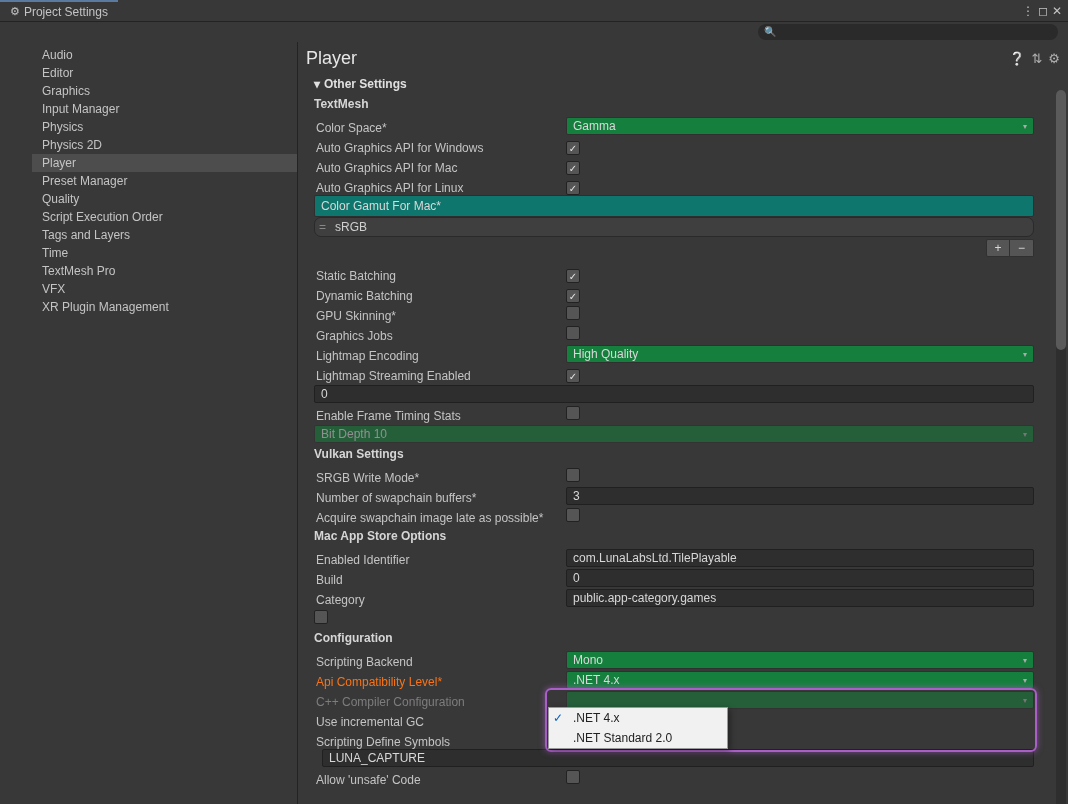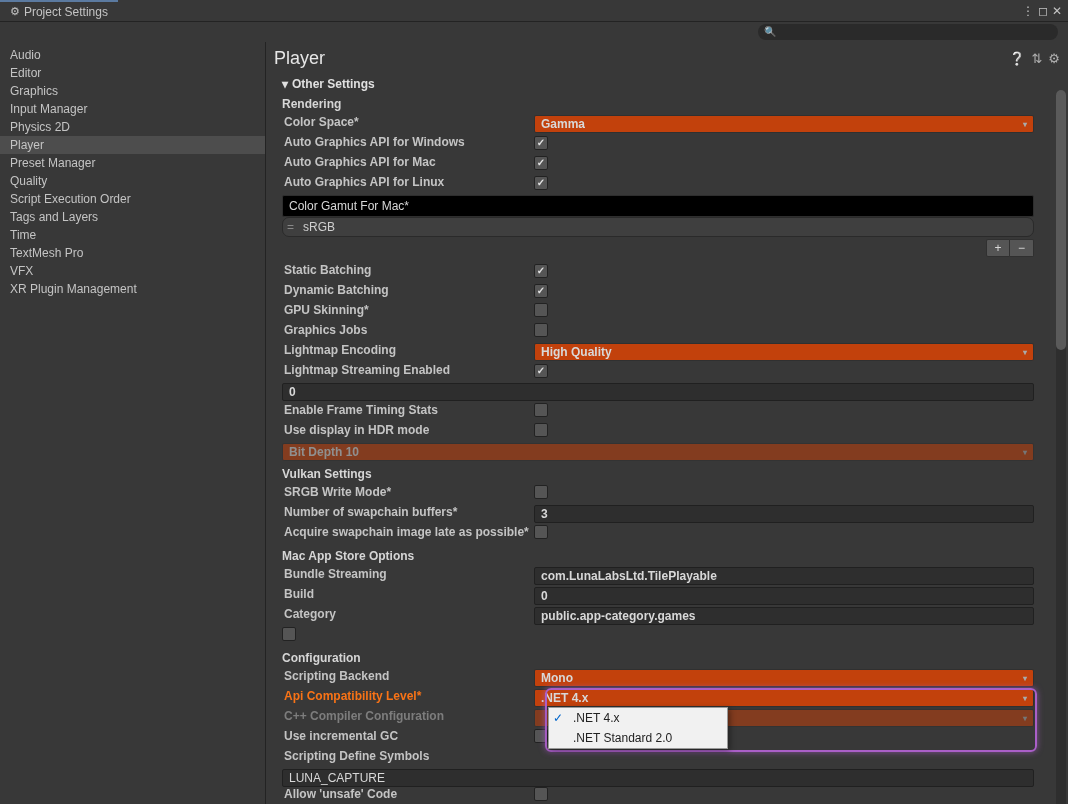--- a/index.html
+++ b/index.html
@@ -65,20 +65,21 @@
 }
 .workspace {
   display: flex;
   height: calc(804px - 42px);
 }
 .sidebar {
   width: 266px;
   background: #383838;
   border-right: 1px solid #232323;
   padding: 4px 0;
+  margin-left: 32px;
 }
 .side-item {
   padding: 1px 10px;
   line-height: 16px;
   cursor: pointer;
   color: #c4c4c4;
 }
 .side-item.selected {
   background: #4d4d4d;
 }
@@ -134,23 +135,22 @@
   color: #e0e0e0;
   padding: 2px 0;
 }
 .section-sub {
   font-weight: bold;
   color: #d6d6d6;
   padding: 4px 0;
 }
 .row {
   display: flex;
-  align-items: flex-start;
+  align-items: flex-end;
   min-height: 20px;
-  font-weight: bold;
 }
 .row-label {
   width: 252px;
   padding-left: 2px;
   color: #c4c4c4;
   white-space: nowrap;
 }
 .row-label.indent { padding-left: 18px; }
 .row-label.dimmed { color: #7d7d7d; }
 .row-label.highlight { color: #f97316; }
@@ -163,21 +163,21 @@
   background: #555;
   border: 1px solid #222;
   border-radius: 2px;
   display: inline-flex;
   align-items: center;
   justify-content: center;
   font-size: 10px;
   color: #e4e4e4;
 }
 .dropdown {
-  background: #c2410c;
+  background: #15803d;
   border: 1px solid #303030;
   border-radius: 2px;
   height: 18px;
   display: flex;
   align-items: center;
   padding: 0 6px;
   color: #d8d8d8;
   position: relative;
 }
 .dropdown.dimmed { opacity: 0.55; }
@@ -192,21 +192,21 @@
   background: #2e2e2e;
   border: 1px solid #202020;
   border-radius: 2px;
   height: 18px;
   display: flex;
   align-items: center;
   padding: 0 6px;
   color: #d8d8d8;
 }
 .chip-box {
-  background: #000000;
+  background: #0f766e;
   border: 1px solid #2e2e2e;
   border-radius: 2px;
   padding: 3px 6px;
   margin-right: 34px;
   color: #d8d8d8;
 }
 .list-box {
   background: #3f3f3f;
   border: 1px solid #2a2a2a;
   border-radius: 7px;
@@ -293,20 +293,21 @@
   </div>
 </div>
 
 <div class="workspace">
 
   <div class="sidebar">
     <div class="side-item">Audio</div>
     <div class="side-item">Editor</div>
     <div class="side-item">Graphics</div>
     <div class="side-item">Input Manager</div>
+    <div class="side-item">Physics</div>
     <div class="side-item">Physics 2D</div>
     <div class="side-item selected">Player</div>
     <div class="side-item">Preset Manager</div>
     <div class="side-item">Quality</div>
     <div class="side-item">Script Execution Order</div>
     <div class="side-item">Tags and Layers</div>
     <div class="side-item">Time</div>
     <div class="side-item">TextMesh Pro</div>
     <div class="side-item">VFX</div>
     <div class="side-item">XR Plugin Management</div>
@@ -321,21 +322,21 @@
         <span>⚙</span>
       </div>
     </div>
 
     <div class="panel">
       <div class="section-foldout">
         <span>▾</span>
         <span>Other Settings</span>
       </div>
 
-      <div class="section-sub">Rendering</div>
+      <div class="section-sub">TextMesh</div>
 
       <div class="row">
         <div class="row-label">Color Space*</div>
         <div class="row-control">
             <div class="dropdown">Gamma</div>
           </div>
       </div>
       <div class="row">
         <div class="row-label">Auto Graphics API  for Windows</div>
         <div class="row-control"><span class="checkbox">✓</span></div>
@@ -385,24 +386,20 @@
       <div class="row">
         <div class="row-control">
             <div class="text-input">0</div>
           </div>
       </div>
       <div class="row">
         <div class="row-label">Enable Frame Timing Stats</div>
         <div class="row-control"><span class="checkbox"></span></div>
       </div>
       <div class="row">
-        <div class="row-label">Use display in HDR mode</div>
-        <div class="row-control"><span class="checkbox"></span></div>
-      </div>
-      <div class="row">
         <div class="row-control">
             <div class="dropdown dimmed">Bit Depth 10</div>
           </div>
       </div>
 
       <div class="section-sub">Vulkan Settings</div>
       <div class="row">
         <div class="row-label">SRGB Write Mode*</div>
         <div class="row-control"><span class="checkbox"></span></div>
       </div>
@@ -412,21 +409,21 @@
             <div class="text-input">3</div>
           </div>
       </div>
       <div class="row">
         <div class="row-label">Acquire swapchain image late as possible*</div>
         <div class="row-control"><span class="checkbox"></span></div>
       </div>
 
       <div class="section-sub">Mac App Store Options</div>
       <div class="row">
-        <div class="row-label">Bundle Streaming</div>
+        <div class="row-label">Enabled Identifier</div>
         <div class="row-control">
             <div class="text-input">com.LunaLabsLtd.TilePlayable</div>
           </div>
       </div>
       <div class="row">
         <div class="row-label">Build</div>
         <div class="row-control">
             <div class="text-input">0</div>
           </div>
       </div>
@@ -459,21 +456,21 @@
             <div class="dropdown dimmed"></div>
           </div>
       </div>
       <div class="row">
         <div class="row-label">Use incremental GC</div>
         <div class="row-control"><span class="checkbox"></span></div>
       </div>
       <div class="row">
         <div class="row-label">Scripting Define Symbols</div>
       </div>
-      <div style="margin-right:34px;">
+      <div style="margin-right:34px;margin-left:8px;">
         <div class="text-input">LUNA_CAPTURE</div>
       </div>
       <div class="row">
         <div class="row-label">Allow 'unsafe' Code</div>
         <div class="row-control"><span class="checkbox"></span></div>
       </div>
 
     </div>
 
     <div class="scrollbar-fake"></div>

